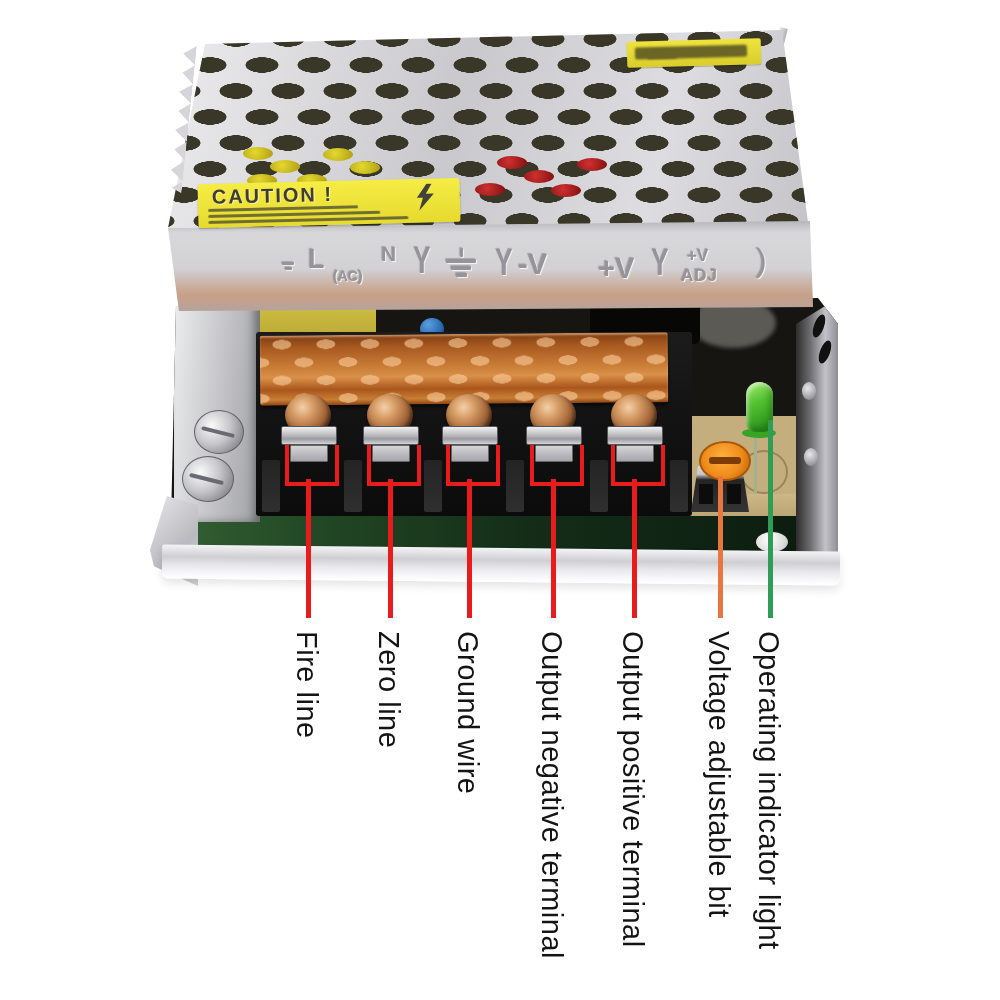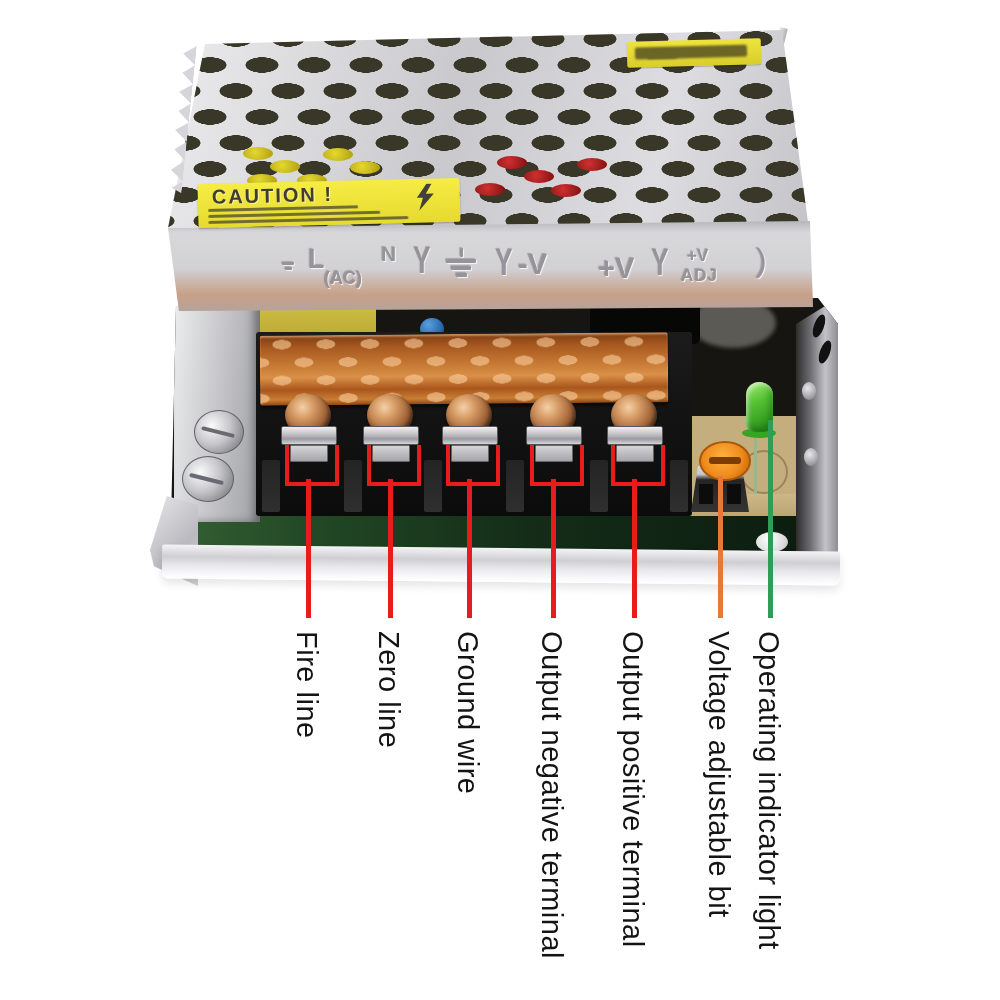--- a/index.html
+++ b/index.html
@@ -175,21 +175,21 @@
     <div class="warnline" style="left:10px;top:31px;width:172px;"></div>
     <div class="warnline" style="left:10px;top:37px;width:200px;"></div>
   </div>
 
   <div id="band" class="abs">
     <div class="gnd" style="left:120px;top:44px;width:16px;">
       <i style="width:12px;height:3px;"></i>
         <i style="width:7px;height:3px;margin-top:2px;"></i>
     </div>
     <span class="emboss" style="left:148px;top:26px;font-size:27px;">L</span>
-    <span class="emboss" style="left:164px;top:50px;font-size:18px;">(AC)</span>
+    <span class="emboss" style="left:173px;top:50px;font-size:14px;">(AC)</span>
     <span class="emboss" style="left:221px;top:24px;font-size:21px;">N</span>
     <span class="emboss yglyph" style="left:250px;top:22px;">Y</span>
     <div class="gnd" style="left:282px;top:30px;">
       <i style="width:3px;height:9px;"></i>
       <i style="width:30px;height:4px;margin-top:2px;"></i>
       <i style="width:20px;height:4px;margin-top:3px;"></i>
       <i style="width:11px;height:4px;margin-top:3px;"></i>
     </div>
     <span class="emboss yglyph" style="left:332px;top:24px;">Y</span>
     <span class="emboss" style="left:358px;top:30px;font-size:29px;">-V</span>

